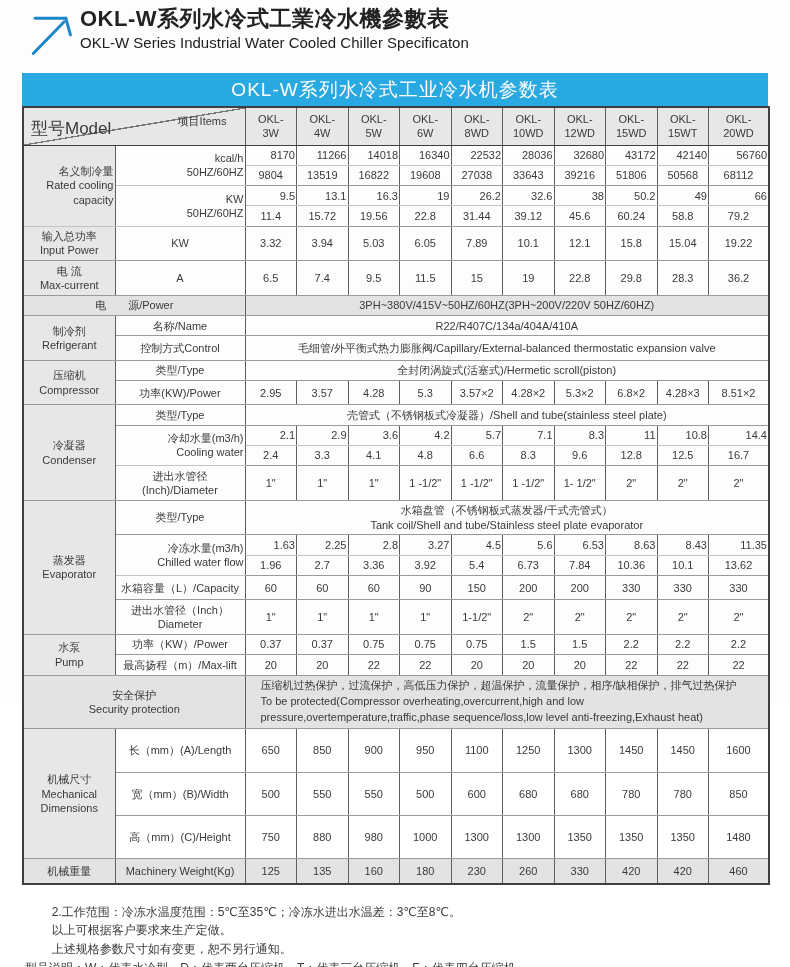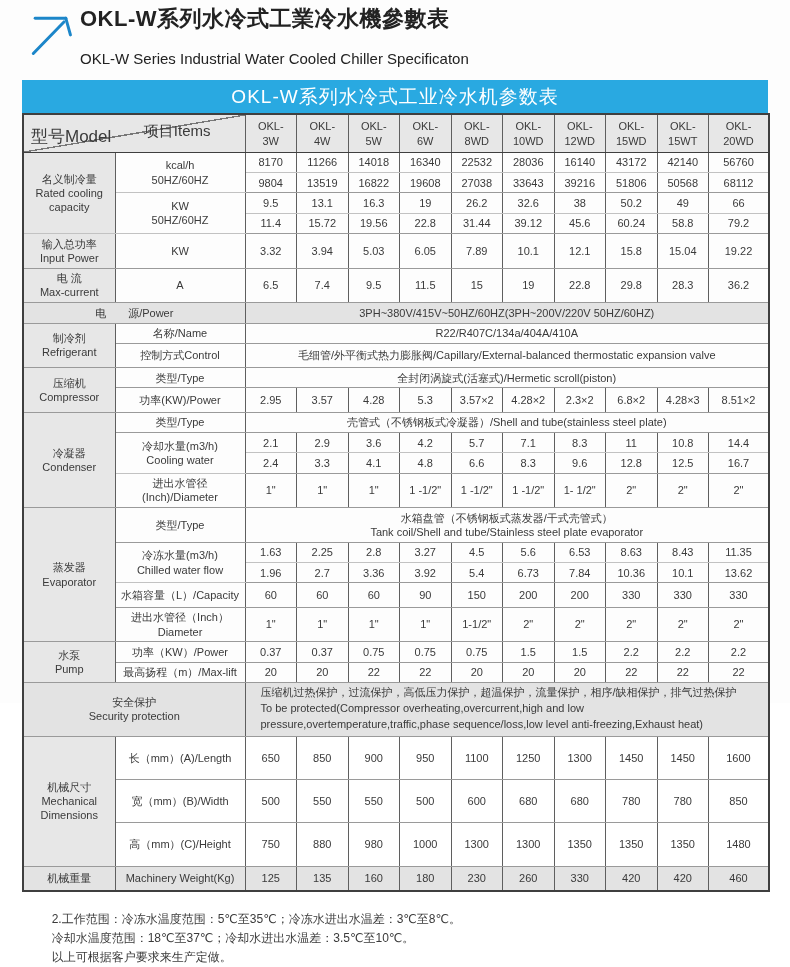--- a/index.html
+++ b/index.html
@@ -17,21 +17,21 @@
   body{
     width:790px;height:967px;overflow:hidden;
     font-family:"Liberation Sans","DejaVu Sans",sans-serif;
     color:var(--ink);
   }
   .page{position:relative;width:790px;height:703px;background:#fdfdfd;}
   
   header{display:flex;align-items:flex-start;padding:6px 0 0 24px;}
   .logo{width:52px;height:52px;flex:0 0 auto;margin-right:4px;margin-top:2px;}
   .titles h1{font-size:22px;font-weight:600;color:#222;letter-spacing:.5px;line-height:1.2;}
-  .titles .sub{font-size:15px;color:#222;margin-top:18px;}
+  .titles .sub{font-size:15px;color:#222;margin-top:2px;}
   
   .spec{margin:13px 5px 0 22px;width:746px;}
   .bar{
     background:var(--blue);color:#fff;height:33px;line-height:33px;
     text-align:center;font-size:19px;letter-spacing:1px;
   }
   table{
     width:746px;table-layout:fixed;border-collapse:collapse;
     border:2px solid var(--bd-dark);font-size:11px;color:#3a3a3a;
   }
@@ -43,36 +43,36 @@
     text-align:center;vertical-align:middle;
     white-space:pre-line;padding:2.5px 1px;line-height:1.3;
     overflow:hidden;
   }
   thead td{background:var(--lab-gray);border-bottom:1px solid var(--bd-dark);height:38px;}
   td.lab{background:var(--lab-gray);}
   tr.gray td{background:var(--band-gray);}
   td.left{text-align:left;padding-left:15px;line-height:1.45;}
   tr.sec td{border-top:1.5px solid var(--bd-dark);}
   tr.sub td{border-top:1px solid var(--bd-light);}
-  tr.presub td{border-bottom:1px solid var(--bd-light);}
+  tr.presub td{border-bottom:1px solid var(--bd-light);text-align:right;}
   tr.tall td{padding:14px 1px;}
   tr.med td{padding:4.5px 1px;}
   
   td.corner{
     position:relative;padding:0;
     background:
       linear-gradient(to bottom right,
         rgba(0,0,0,0) calc(50% - 0.7px),
         #777 calc(50% - 0.7px),
         #777 calc(50% + 0.7px),
         rgba(0,0,0,0) calc(50% + 0.7px)),
       var(--lab-gray);
   }
   td.corner .c-model{position:absolute;left:7px;bottom:4px;font-size:17px;}
-  td.corner .c-items{position:absolute;right:34px;top:6px;font-size:15px;text-align:right;}
+  td.corner .c-items{position:absolute;right:18px;top:6px;font-size:11px;text-align:right;}
   
   .notes{margin:18px 0 0 25px;width:745px;font-size:12px;color:#3a3a3a;line-height:1.58;}
   .notes .line{white-space:pre-wrap;}
 </style>
 </head>
 <body>
 
 <div class="page">
 
   <header>
@@ -135,21 +135,21 @@
 Rated cooling
 capacity</td>
             <td rowspan="2" class="item">kcal/h
 50HZ/60HZ</td>
             <td>8170</td>
             <td>11266</td>
             <td>14018</td>
             <td>16340</td>
             <td>22532</td>
             <td>28036</td>
-            <td>16140</td>
+            <td>32680</td>
             <td>43172</td>
             <td>42140</td>
             <td>56760</td>
           </tr>
           <tr class="sub">
             <td>9804</td>
             <td>13519</td>
             <td>16822</td>
             <td>19608</td>
             <td>27038</td>
@@ -236,21 +236,21 @@
             <td colspan="10">全封闭涡旋式(活塞式)/Hermetic scroll(piston)</td>
           </tr>
           <tr class="med">
             <td class="item">功率(KW)/Power</td>
             <td>2.95</td>
             <td>3.57</td>
             <td>4.28</td>
             <td>5.3</td>
             <td>3.57×2</td>
             <td>4.28×2</td>
-            <td>2.3×2</td>
+            <td>5.3×2</td>
             <td>6.8×2</td>
             <td>4.28×3</td>
             <td>8.51×2</td>
           </tr>
           <tr class="sec">
             <td rowspan="4" class="lab">冷凝器
 Condenser</td>
             <td class="item">类型/Type</td>
             <td colspan="10">壳管式（不锈钢板式冷凝器）/Shell and tube(stainless steel plate)</td>
           </tr>
@@ -444,19 +444,18 @@
             <td>420</td>
             <td>420</td>
             <td>460</td>
           </tr>
         </tbody>
     </table>
   </section>
 
   <div class="notes" id="notes">
       <div class="line">        2.工作范围：冷冻水温度范围：5℃至35℃；冷冻水进出水温差：3℃至8℃。</div>
-      <div class="line">        冷却水温度范围：18℃至37℃；冷却水进出水温差：3.5℃至10℃。</div>
       <div class="line">        以上可根据客户要求来生产定做。</div>
       <div class="line">        上述规格参数尺寸如有变更，恕不另行通知。</div>
       <div class="line">型号说明：W：代表水冷型，D：代表两台压缩机，T：代表三台压缩机，F：代表四台压缩机</div>
     </div>
 
 </div>
 
 </body></html>

